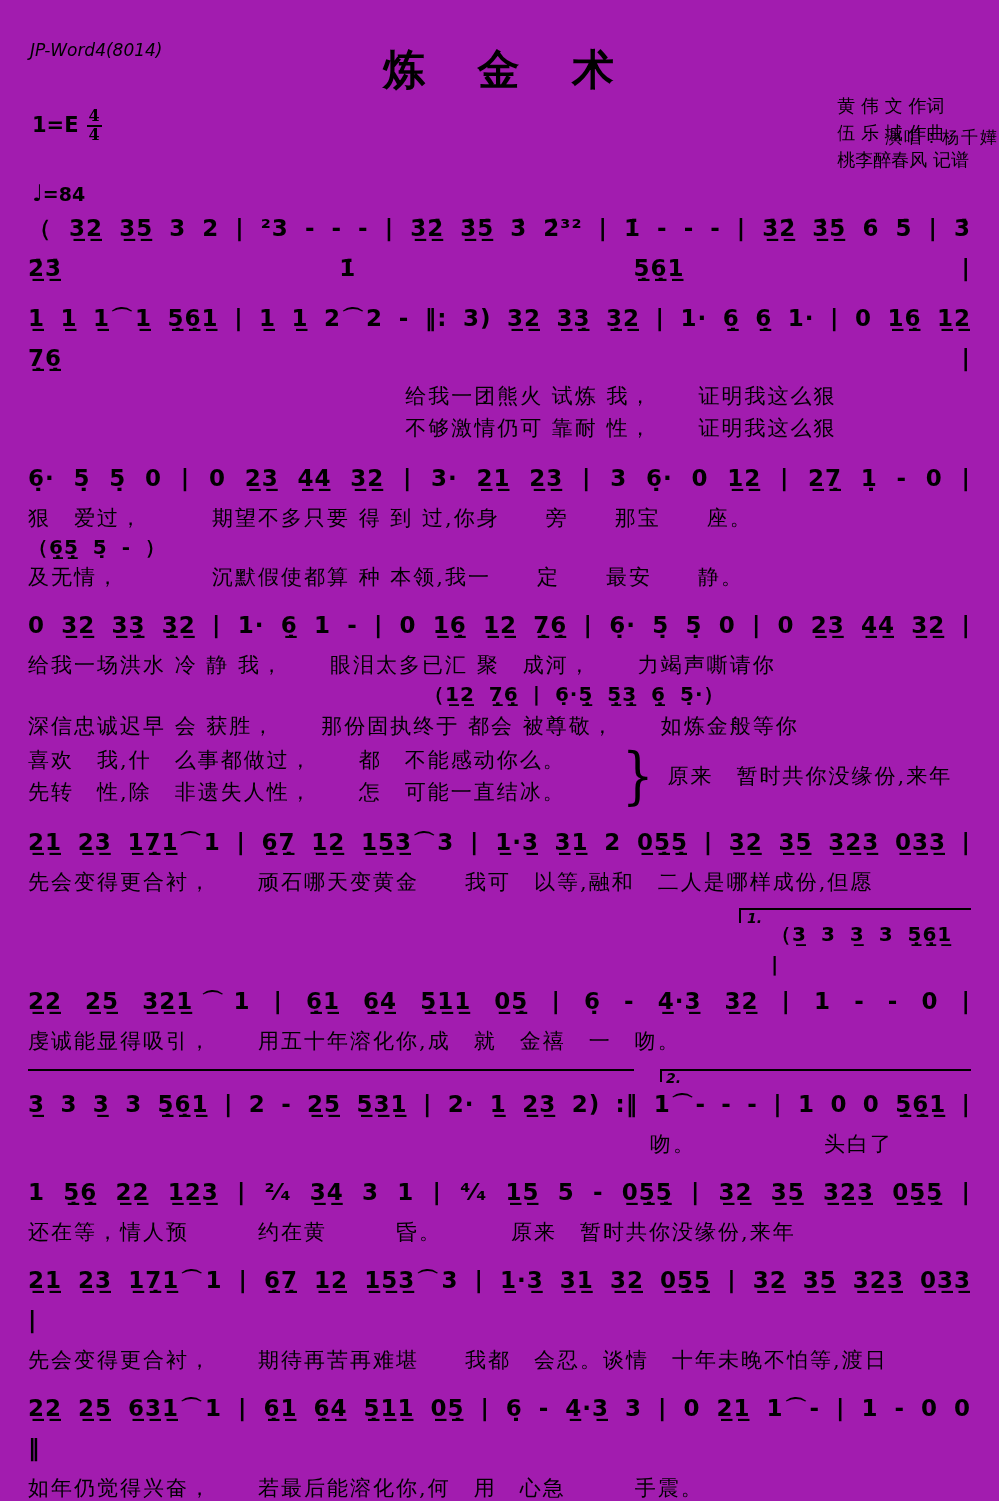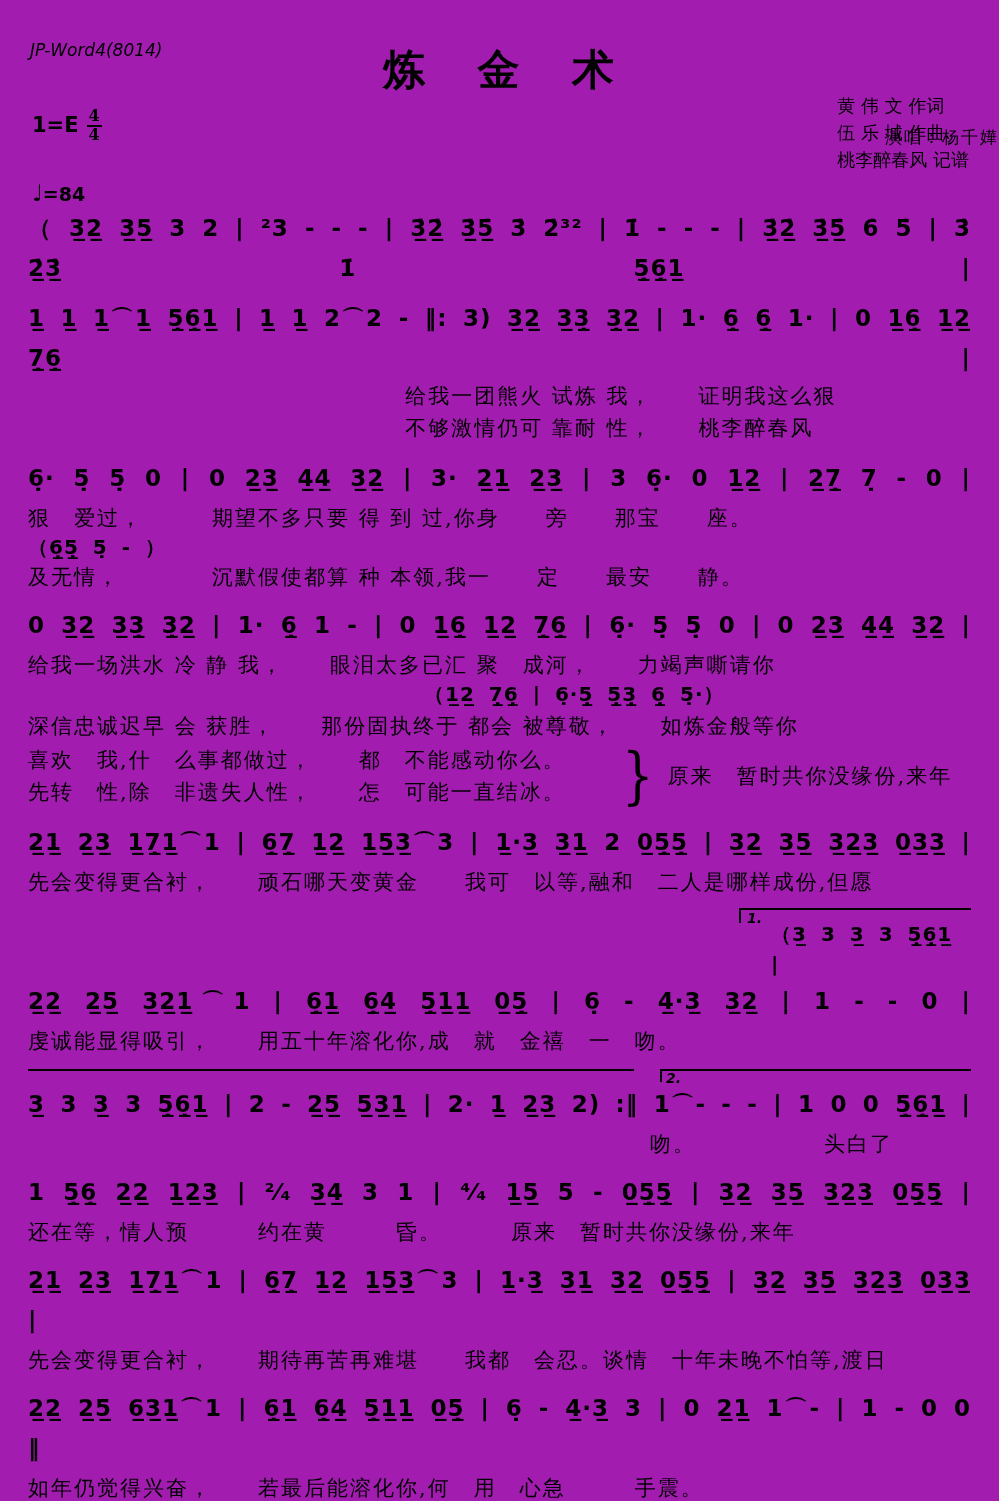--- a/index.html
+++ b/index.html
@@ -92,23 +92,23 @@
     <div class="tempo">
       <span class="note">♩</span><span>=84</span>
     </div>
   </div>
 
   <div class="content">
 
     <div class="music mt8">（ 3̲2̲ 3̲5̲ 3 2 | ²3 - - - | 3̲̇2̲̇ 3̲̇5̲̇ 3̇ 2̇³² | 1̇ - - - | 3̲̇2̲̇ 3̲̇5̲̇ 6̇ 5̇ | 3̇ 2̲̇3̲̇ 1̇ 5̲̣6̲̣1̲ |</div>
     <div class="music mt10">1̲ 1̲ 1̲⌒1̲ 5̲̣6̲̣1̲ | 1̲ 1̲ 2⌒2 - ‖: 3) 3̲2̲ 3̲3̲̣ 3̲̣2̲ | 1· 6̲̣ 6̲̣ 1· | 0 1̲6̲̣ 1̲2̲ 7̲̣6̲̣ |</div>
     <div class="lyric indent42 mt2">给我一团熊火 试炼 我，　　证明我这么狠</div>
-    <div class="lyric indent42">不够激情仍可 靠耐 性，　　桃李醉春风</div>
+    <div class="lyric indent42">不够激情仍可 靠耐 性，　　证明我这么狠</div>
 
-    <div class="music mt14">6̣· 5̣ 5̣ 0 | 0 2̲3̲ 4̲4̲ 3̲2̲ | 3· 2̲1̲ 2̲3̲ | 3 6̣· 0 1̲2̲ | 2̲7̲̣ 7̣ - 0 |</div>
+    <div class="music mt14">6̣· 5̣ 5̣ 0 | 0 2̲3̲ 4̲4̲ 3̲2̲ | 3· 2̲1̲ 2̲3̲ | 3 6̣· 0 1̲2̲ | 2̲7̲̣ 1̣ - 0 |</div>
     <div class="lyric mt4">狠　爱过，　　　期望不多只要 得 到 过,你身　　旁　　那宝　　座。</div>
     <div class="music small noj">（6̲̣5̲̣ 5̣ - ）</div>
     <div class="lyric">及无情，　　　　沉默假使都算 种 本领,我一　　定　　最安　　静。</div>
 
     <div class="music mt12">0 3̲2̲ 3̲3̲̣ 3̲̣2̲ | 1· 6̲̣ 1 - | 0 1̲6̲̣ 1̲2̲ 7̲̣6̲̣ | 6̣· 5̣ 5̣ 0 | 0 2̲3̲ 4̲4̲ 3̲2̲ |</div>
     <div class="lyric mt4">给我一场洪水 冷 静 我，　　眼泪太多已汇 聚　成河，　　力竭声嘶请你</div>
     <div class="music small noj indentC">（1̲2̲ 7̲̣6̲̣ | 6̣·5̲̣ 5̲̣3̲̣ 6̲̣ 5̣·）</div>
     <div class="lyric mt2">深信忠诚迟早 会 获胜，　　那份固执终于 都会 被尊敬，　　如炼金般等你</div>
 
     <div class="mergeblock">

